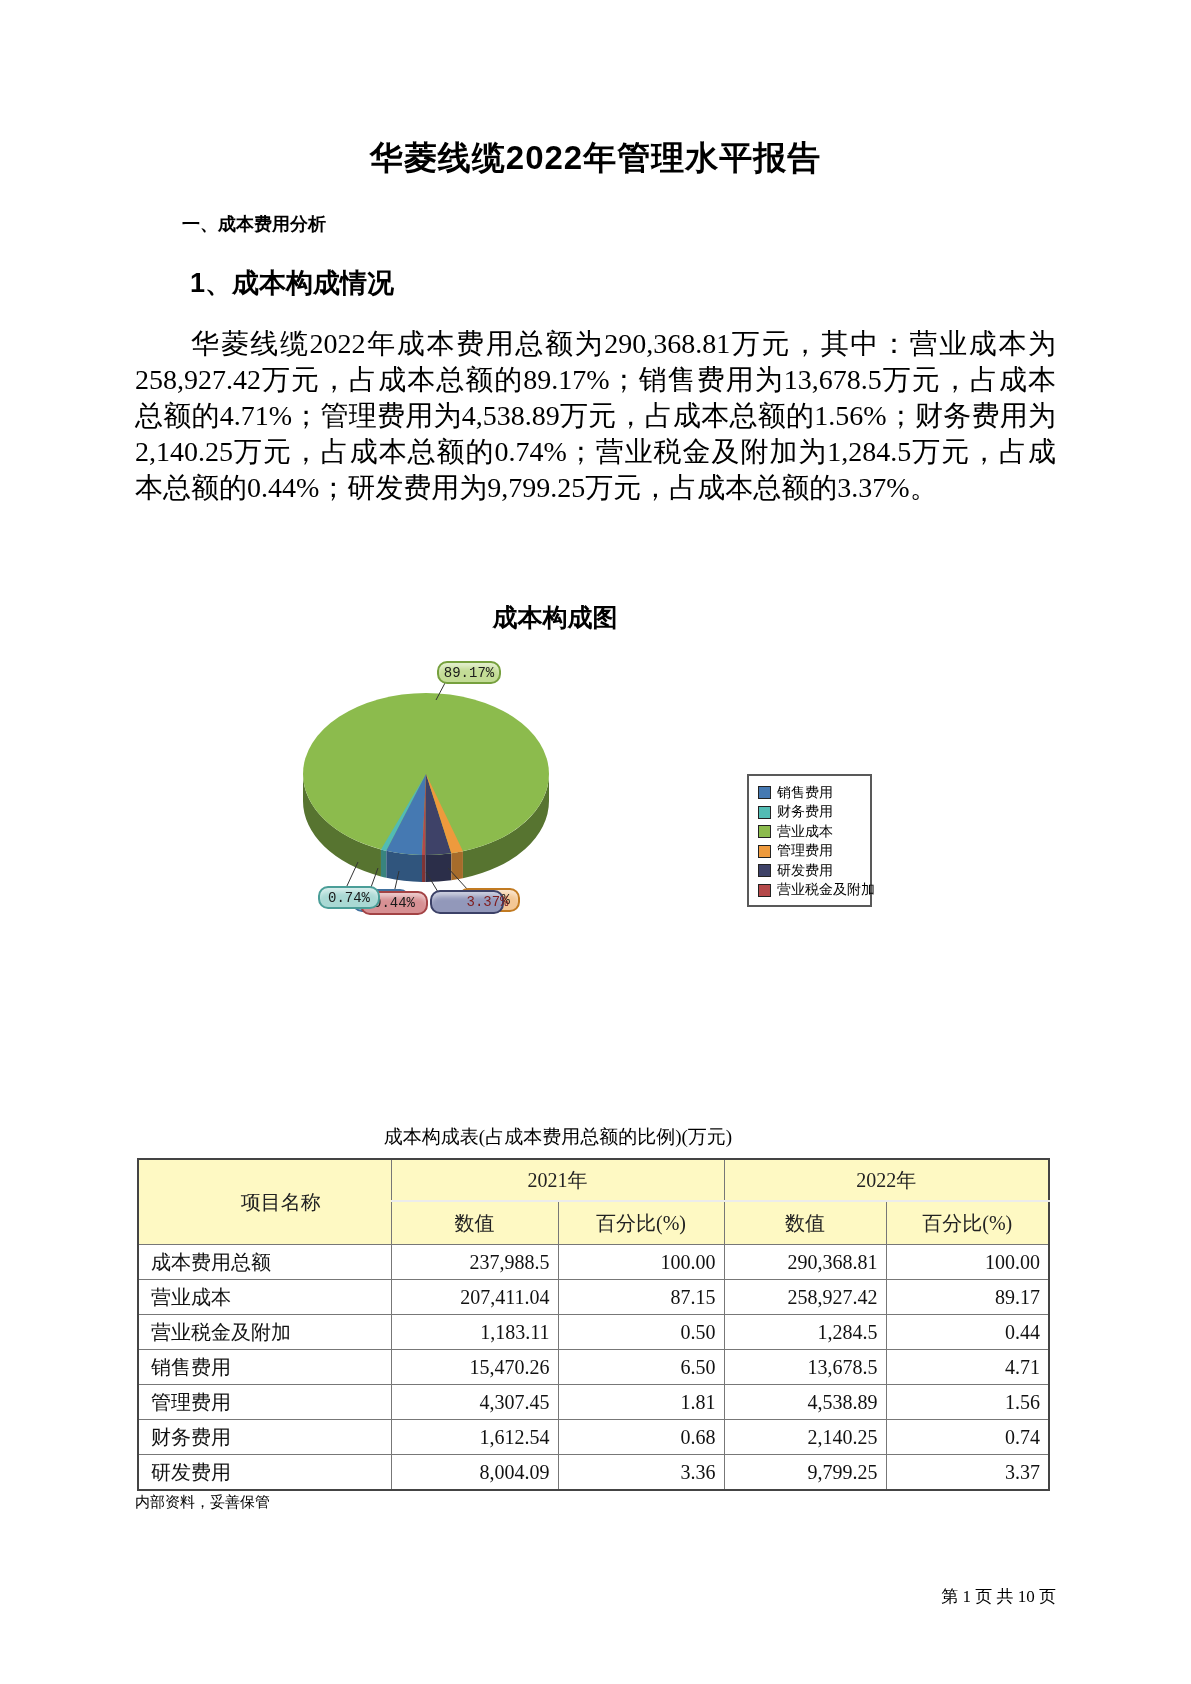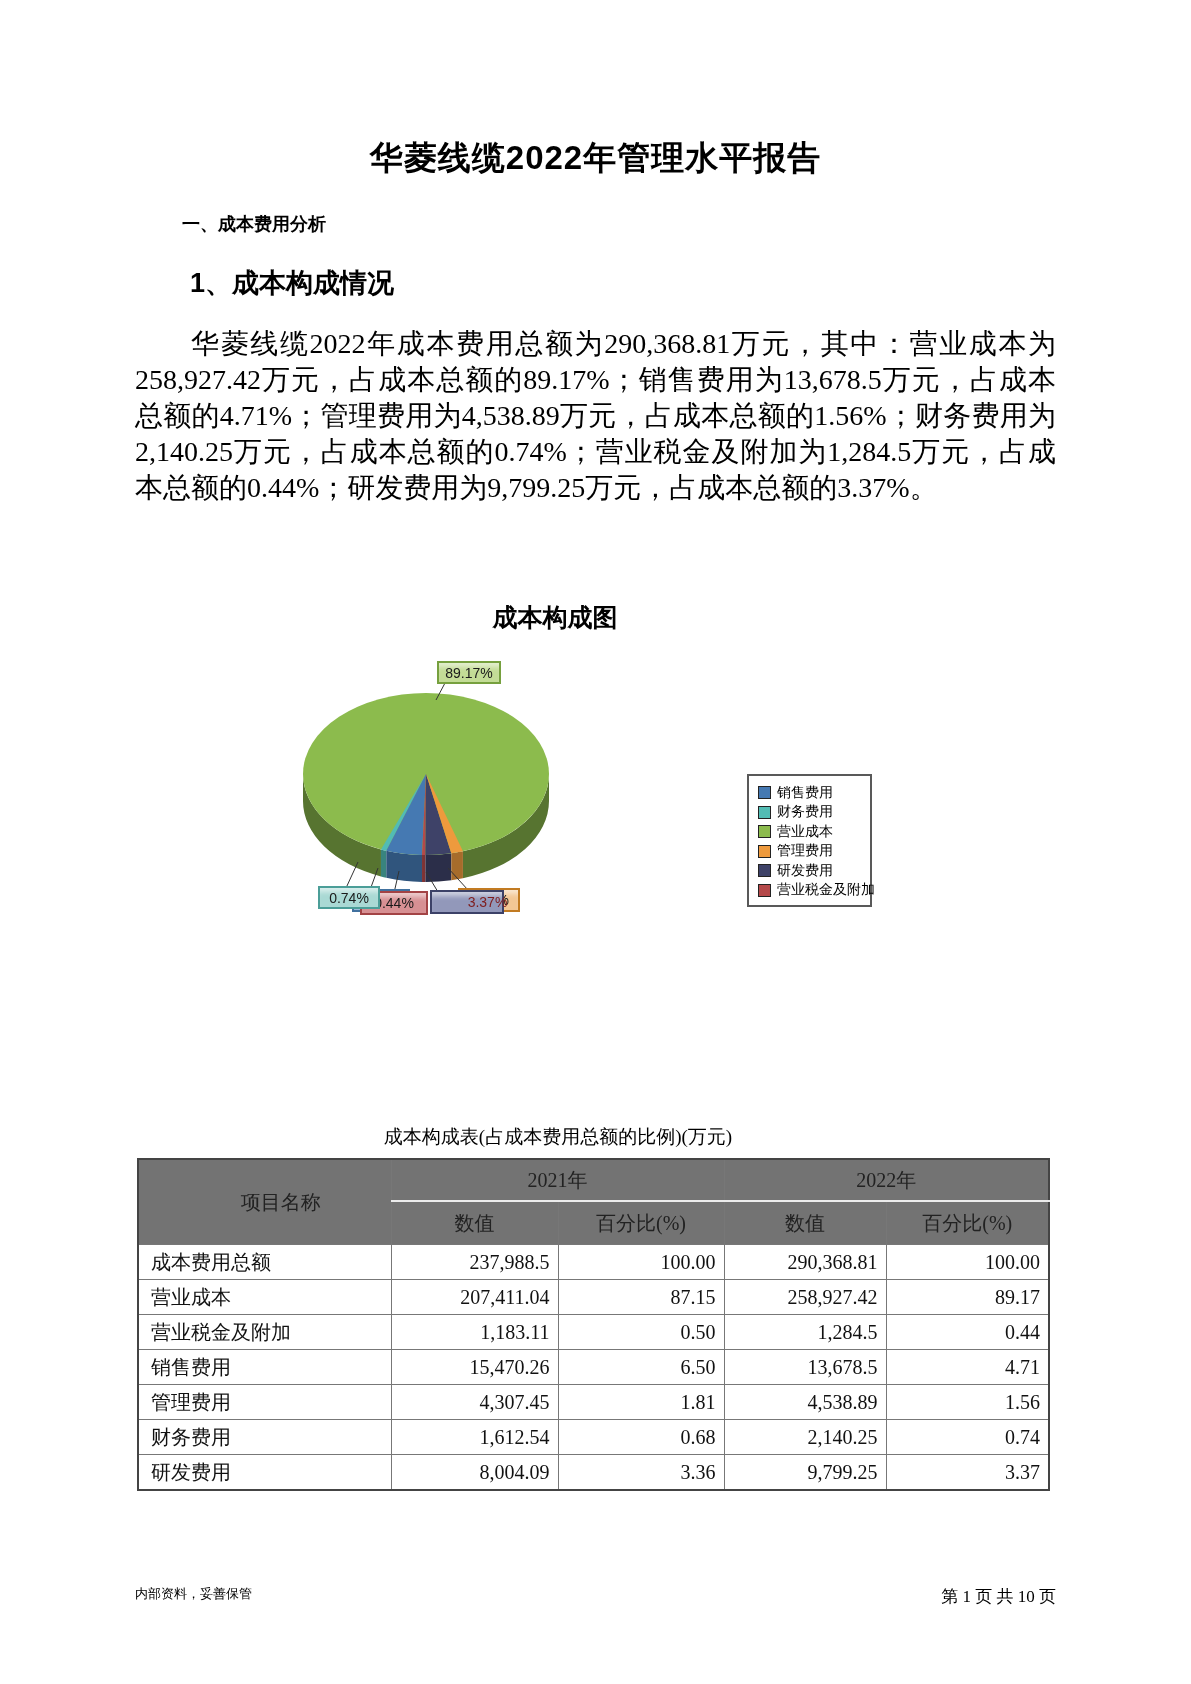--- a/index.html
+++ b/index.html
@@ -31,22 +31,22 @@
   }
   .chart-title {
     position:absolute; top:601px; left:0; width:1110px; text-align:center;
     font-family:"Liberation Sans", sans-serif; font-weight:bold; font-size:25px;
   }
   .pie-svg, .callout-lines {
     position:absolute; left:250px; top:640px; width:400px; height:300px;
   }
   .callout-lines { pointer-events:none; }
   .callout {
-    position:absolute; border-radius:0; border:2px solid;
-    font-family:Liberation Sans, sans-serif; font-size:14px;
+    position:absolute; border-radius:10px; border:2px solid;
+    font-family:Liberation Mono, monospace; font-size:14px;
     display:flex; align-items:center; justify-content:center;
     box-shadow: inset 0 7px 5px -3px rgba(255,255,255,0.55);
     color:#1a1a1a; box-sizing:border-box;
   }
   .co-top    { left:437px; top:661px;  width:64px; height:23px; background:#c3dc96; border-color:#76a03e; z-index:4; }
   .co-teal   { left:318px; top:886px;  width:62px; height:23px; background:#a9d9d4; border-color:#4b9e98; z-index:6; }
   .co-blue   { left:352px; top:889px;  width:58px; height:23px; background:#9dbbd9; border-color:#41719f; z-index:4; }
   .co-red    { left:360px; top:891px;  width:68px; height:24px; background:#d79093; border-color:#a34345; z-index:5; }
   .co-navy   { left:430px; top:890px;  width:74px; height:24px; background:#9298ba; border-color:#3c4167; z-index:5; color:#7f1d1d;padding-left:41px; }
   .co-orange { left:458px; top:888px;  width:62px; height:24px; background:#f3c795; border-color:#c27b22; z-index:4; }
@@ -64,29 +64,29 @@
   table.cost-table {
     position:absolute; left:137px; top:1158px; width:911px;
     border-collapse:collapse; table-layout:fixed;
     font-size:20px; color:#111;
   }
   .cost-table th, .cost-table td {
     border:1px solid #777; overflow:hidden; white-space:nowrap;
   }
   .cost-table { border:2px solid #444; }
   .cost-table thead th {
-    background:#737373; font-weight:normal; text-align:center; color:#222;
+    background:#fef9c3; font-weight:normal; text-align:center; color:#222;
   }
   .cost-table thead tr.year-row th { height:38px; }
   .cost-table thead tr.sub-row th { height:40px; border-top:2px solid #ececec; }
   .cost-table thead th.item-col { border-top:none;padding-left:33px; }
   .cost-table tbody td { height:32px; background:#fff;padding-left:30px; }
   .cost-table tbody td.c-name { text-align:left; padding-left:12px; }
   .cost-table tbody td.c-num  { text-align:right; padding-right:8px; }
-  .footer-left  { position:absolute; left:135px;  top:1585px; font-size:13px; }
+  .footer-left  { position:absolute; left:135px;  top:1493px; font-size:15px; }
   .footer-right { position:absolute; right:135px; top:1585px; font-size:17px; }
 </style>
 </head>
 <body>
 
 <div class="page">
 
   <div class="doc-title">华菱线缆2022年管理水平报告</div>
 
   <div class="h-level1">一、成本费用分析</div>

